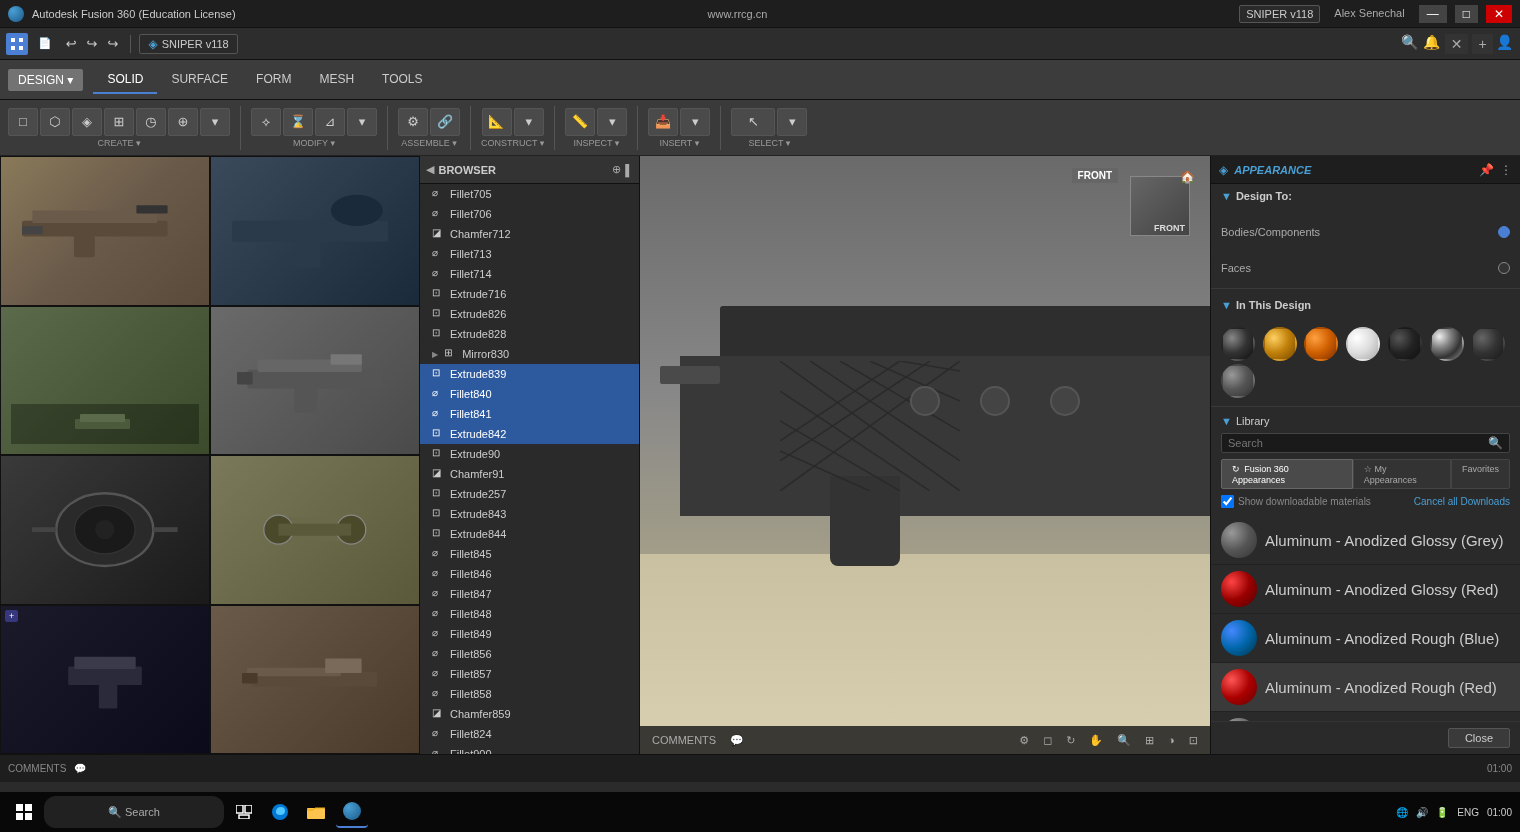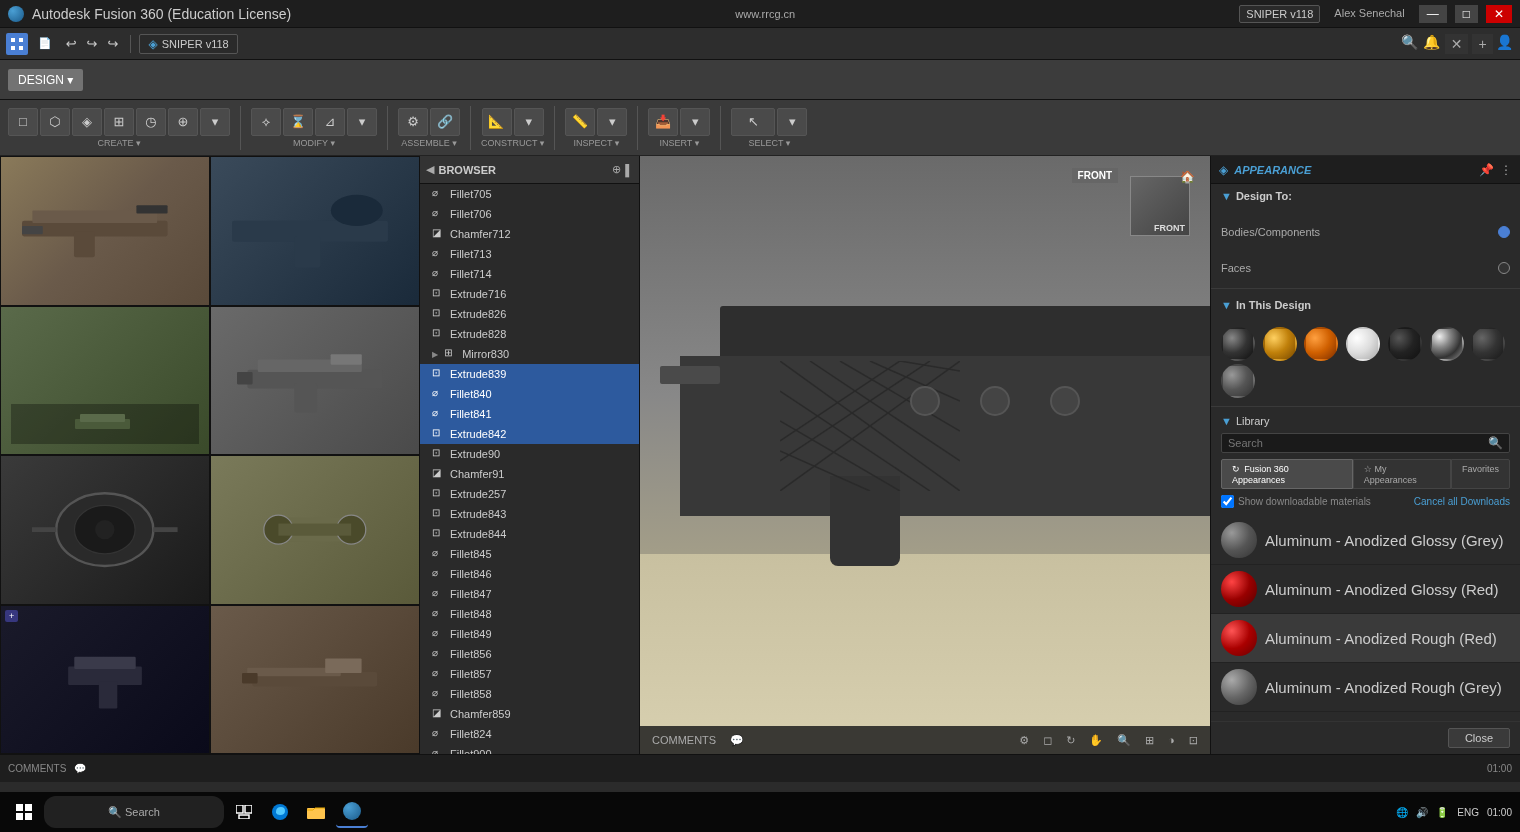--- a/index.html
+++ b/index.html
@@ -8,21 +8,21 @@
     
     #titlebar {
       height: 28px;
       background: #1e1e1e;
       display: flex;
       align-items: center;
       padding: 0 8px;
       justify-content: space-between;
       border-bottom: 1px solid #111;
     }
-    #titlebar .title-left { display: flex; align-items: center; gap: 8px; color: #ccc; font-size: 14px; }
+    #titlebar .title-left { display: flex; align-items: center; gap: 8px; color: #ccc; font-size: 11px; }
     #titlebar .title-center { color: #aaa; font-size: 11px; }
     #titlebar .title-right { display: flex; gap: 8px; color: #aaa; }
     #titlebar .title-right span { cursor: pointer; padding: 2px 6px; }
 
     
     #menubar {
       height: 32px;
       background: #2d2d2d;
       display: flex;
       align-items: center;
@@ -458,20 +458,27 @@
     <span style="color:#aaa;cursor:pointer;font-size:14px;">🔍</span>
     <span style="color:#aaa;cursor:pointer;font-size:14px;">🔔</span>
     <span style="color:#aaa;cursor:pointer;font-size:14px;background:#333;padding:2px 6px;">✕</span>
     <span style="color:#aaa;cursor:pointer;font-size:14px;background:#333;padding:2px 6px;">+</span>
     <span style="color:#aaa;cursor:pointer;font-size:14px;">👤</span>
   </div>
 </div>
 
 <div id="tabbar">
   <button class="design-dropdown">DESIGN ▾</button>
+  <div class="tab-group">
+    <div class="tab-item active">SOLID</div>
+    <div class="tab-item">SURFACE</div>
+    <div class="tab-item">FORM</div>
+    <div class="tab-item">MESH</div>
+    <div class="tab-item">TOOLS</div>
+  </div>
 </div>
 
 <div id="toolbar">
 
   <div class="tool-group">
     <div class="tool-group-buttons">
       <div class="tool-btn">□</div>
       <div class="tool-btn">⬡</div>
       <div class="tool-btn">◈</div>
       <div class="tool-btn">⊞</div>
@@ -892,20 +899,24 @@
 
     <div class="material-list" id="material-list-container">
         <div class="mat-item">
           <div class="mat-thumb" style="background: radial-gradient(circle at 30% 30%, rgb(153, 153, 153), rgb(85, 85, 85), rgb(51, 51, 51));"></div>
           <span class="mat-name">Aluminum - Anodized Glossy (Grey)</span>
         </div>
         <div class="mat-item">
           <div class="mat-thumb" style="background: radial-gradient(circle at 30% 30%, rgb(255, 68, 68), rgb(153, 0, 0), rgb(85, 0, 0));"></div>
           <span class="mat-name">Aluminum - Anodized Glossy (Red)</span>
         </div>
+        <div class="mat-item">
+          <div class="mat-thumb" style="background: radial-gradient(circle at 30% 30%, rgb(68, 136, 255), rgb(0, 102, 170), rgb(0, 51, 68));"></div>
+          <span class="mat-name">Aluminum - Anodized Rough (Blue)</span>
+        </div>
         <div class="mat-item highlighted">
           <div class="mat-thumb" style="background: radial-gradient(circle at 30% 30%, rgb(255, 85, 85), rgb(170, 0, 0), rgb(102, 0, 0));"></div>
           <span class="mat-name">Aluminum - Anodized Rough (Red)</span>
         </div>
         <div class="mat-item">
           <div class="mat-thumb" style="background: radial-gradient(circle at 30% 30%, rgb(170, 170, 170), rgb(102, 102, 102), rgb(51, 51, 51));"></div>
           <span class="mat-name">Aluminum - Anodized Rough (Grey)</span>
         </div>
       </div>
 

